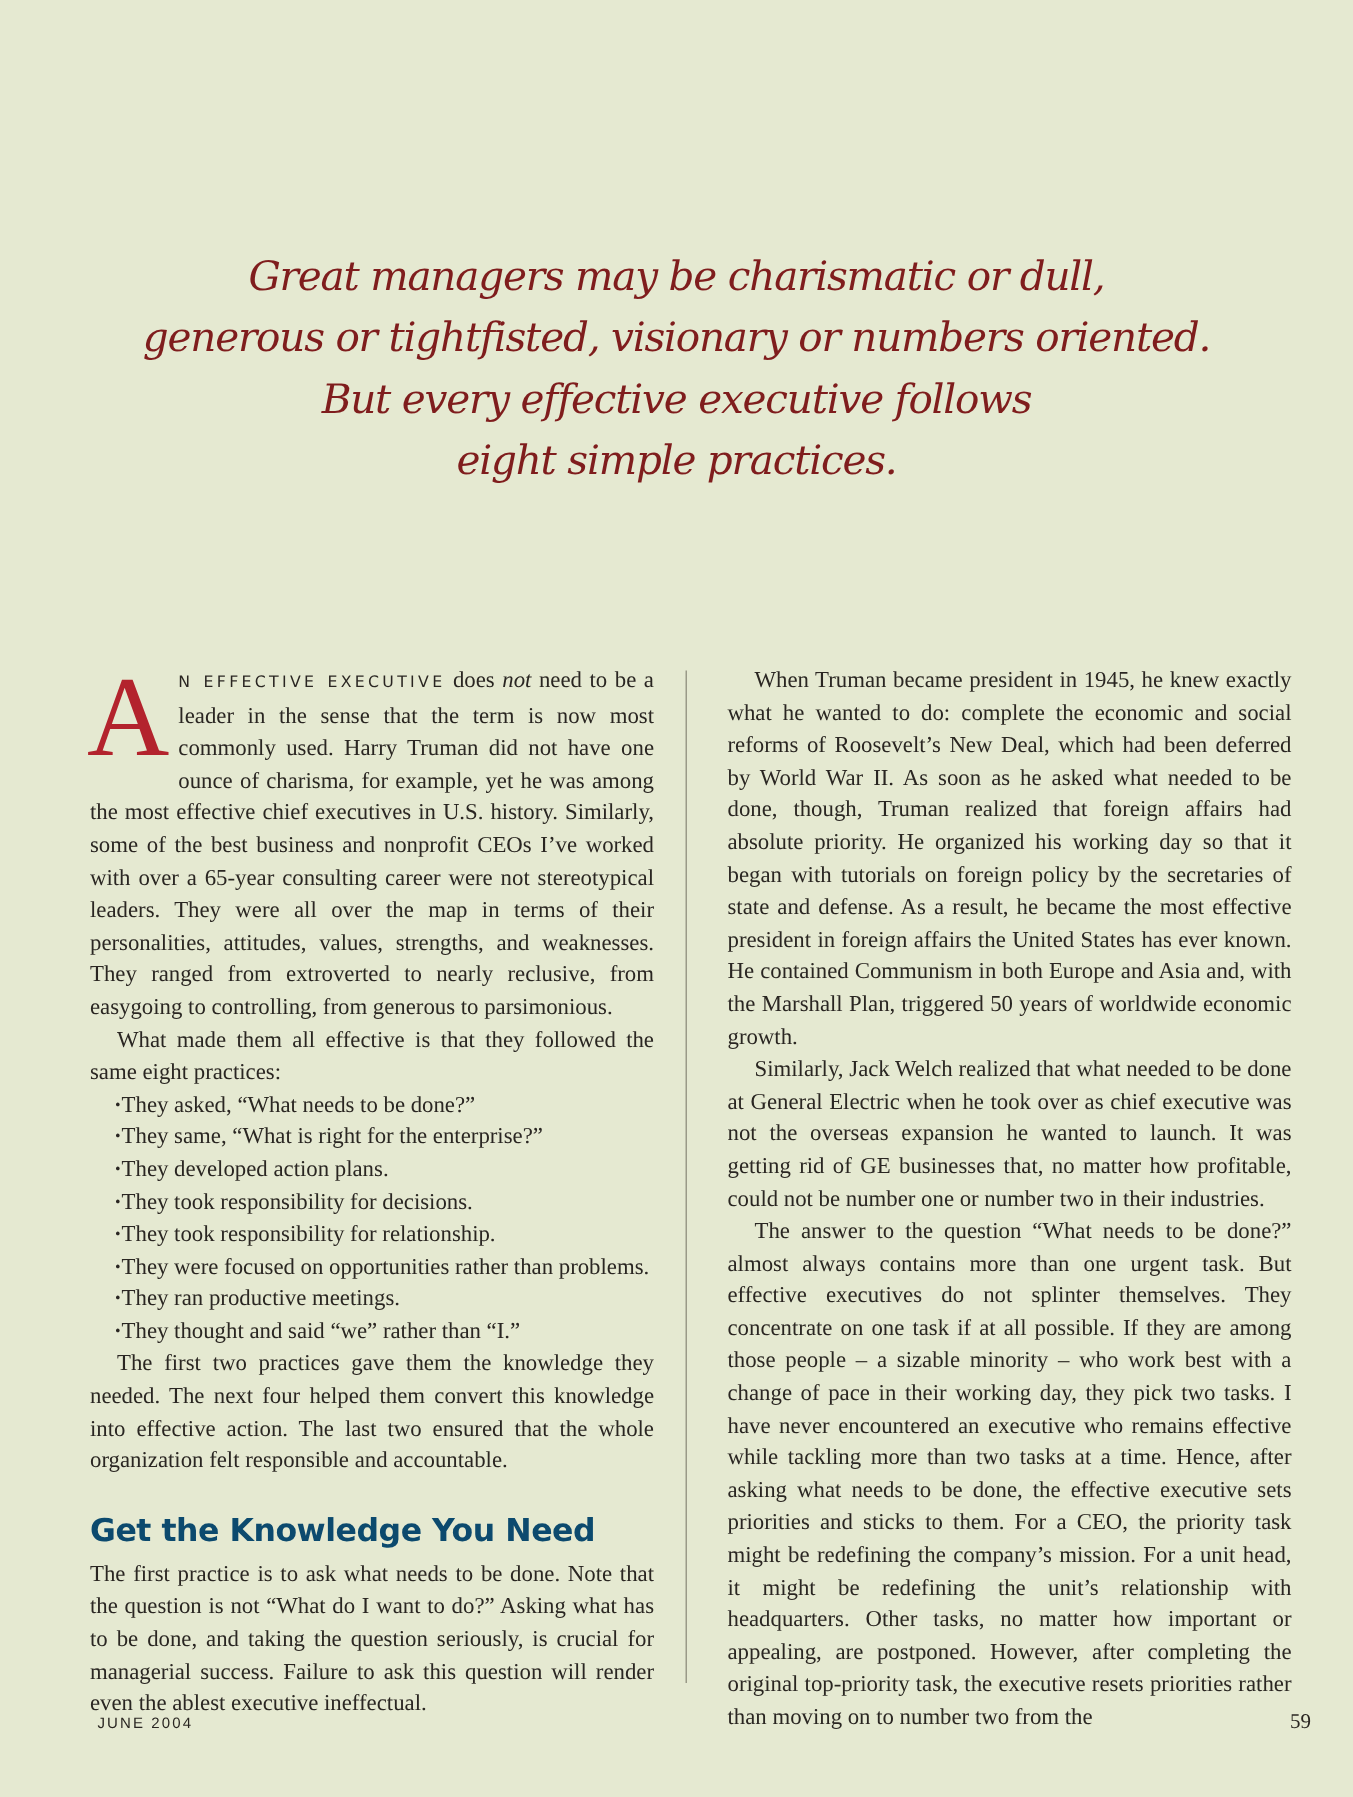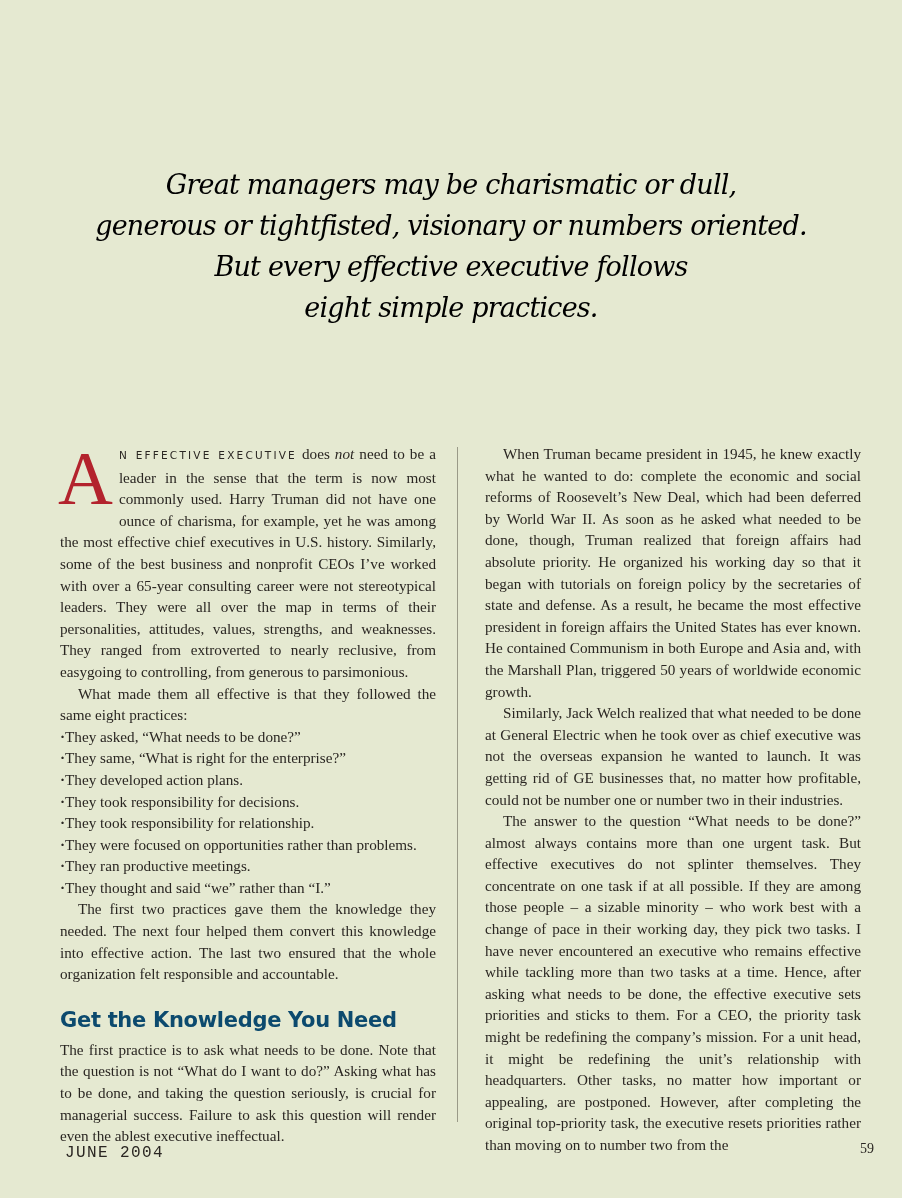--- a/index.html
+++ b/index.html
@@ -7,21 +7,21 @@
     width: 902px; height: 1198px; overflow: hidden;
     background: #e5e9d1;
     position: relative;
     color: #2a2622;
     font-family: "Liberation Serif", "DejaVu Serif", serif;
   }
   .deck {
     position: absolute; top: 164px; left: 0; width: 902px;
     text-align: center;
     font-style: italic;
-    color: #000000;
+    color: #7f1d1d;
     font-size: 27px;
     line-height: 41px;
     font-family: "DejaVu Serif", "Liberation Serif", serif;
     letter-spacing: -0.8px;
   }
   .deck div { white-space: nowrap; }
   .col {
     position: absolute; top: 443px;
     width: 376px;
     font-size: 15.2px;
@@ -44,34 +44,34 @@
     line-height: 58px;
     margin: 6px 6px 0 -2px;
     height: 62px;
   }
   .smallcaps {
     font-family: "DejaVu Sans", sans-serif;
     font-size: 10.5px;
     letter-spacing: 2.2px;
   }
   .bullets { list-style: none; margin: 0; padding: 0; text-align: left; }
-  .bullets li { padding-left: 9px; text-indent: -9px; }
+  .bullets li { padding-left: 9px; text-indent: -9px; margin-left: 16px; }
   .bullets li::before { content: "\00B7 "; font-weight: bold; }
   .subhead {
     font-family: "DejaVu Sans", "Liberation Sans", sans-serif;
     font-size: 21px;
     line-height: 26px;
     color: #0c4a6e;
     margin: 22px 0 6px 0;
     letter-spacing: -0.3px;
   }
   .footer-date {
     position: absolute; left: 65px; top: 1144px;
-    font-family: Liberation Mono, monospace;
-    font-size: 16px; letter-spacing: 1.4px;
+    font-family: Liberation Sans, sans-serif;
+    font-size: 10px; letter-spacing: 1.4px;
   }
   .footer-page {
     position: absolute; left: 816px; top: 1141px;
     font-family: "Liberation Serif", serif;
     font-size: 14px;
     margin-left: 44px;
   }
 </style>
 </head>
 <body>

